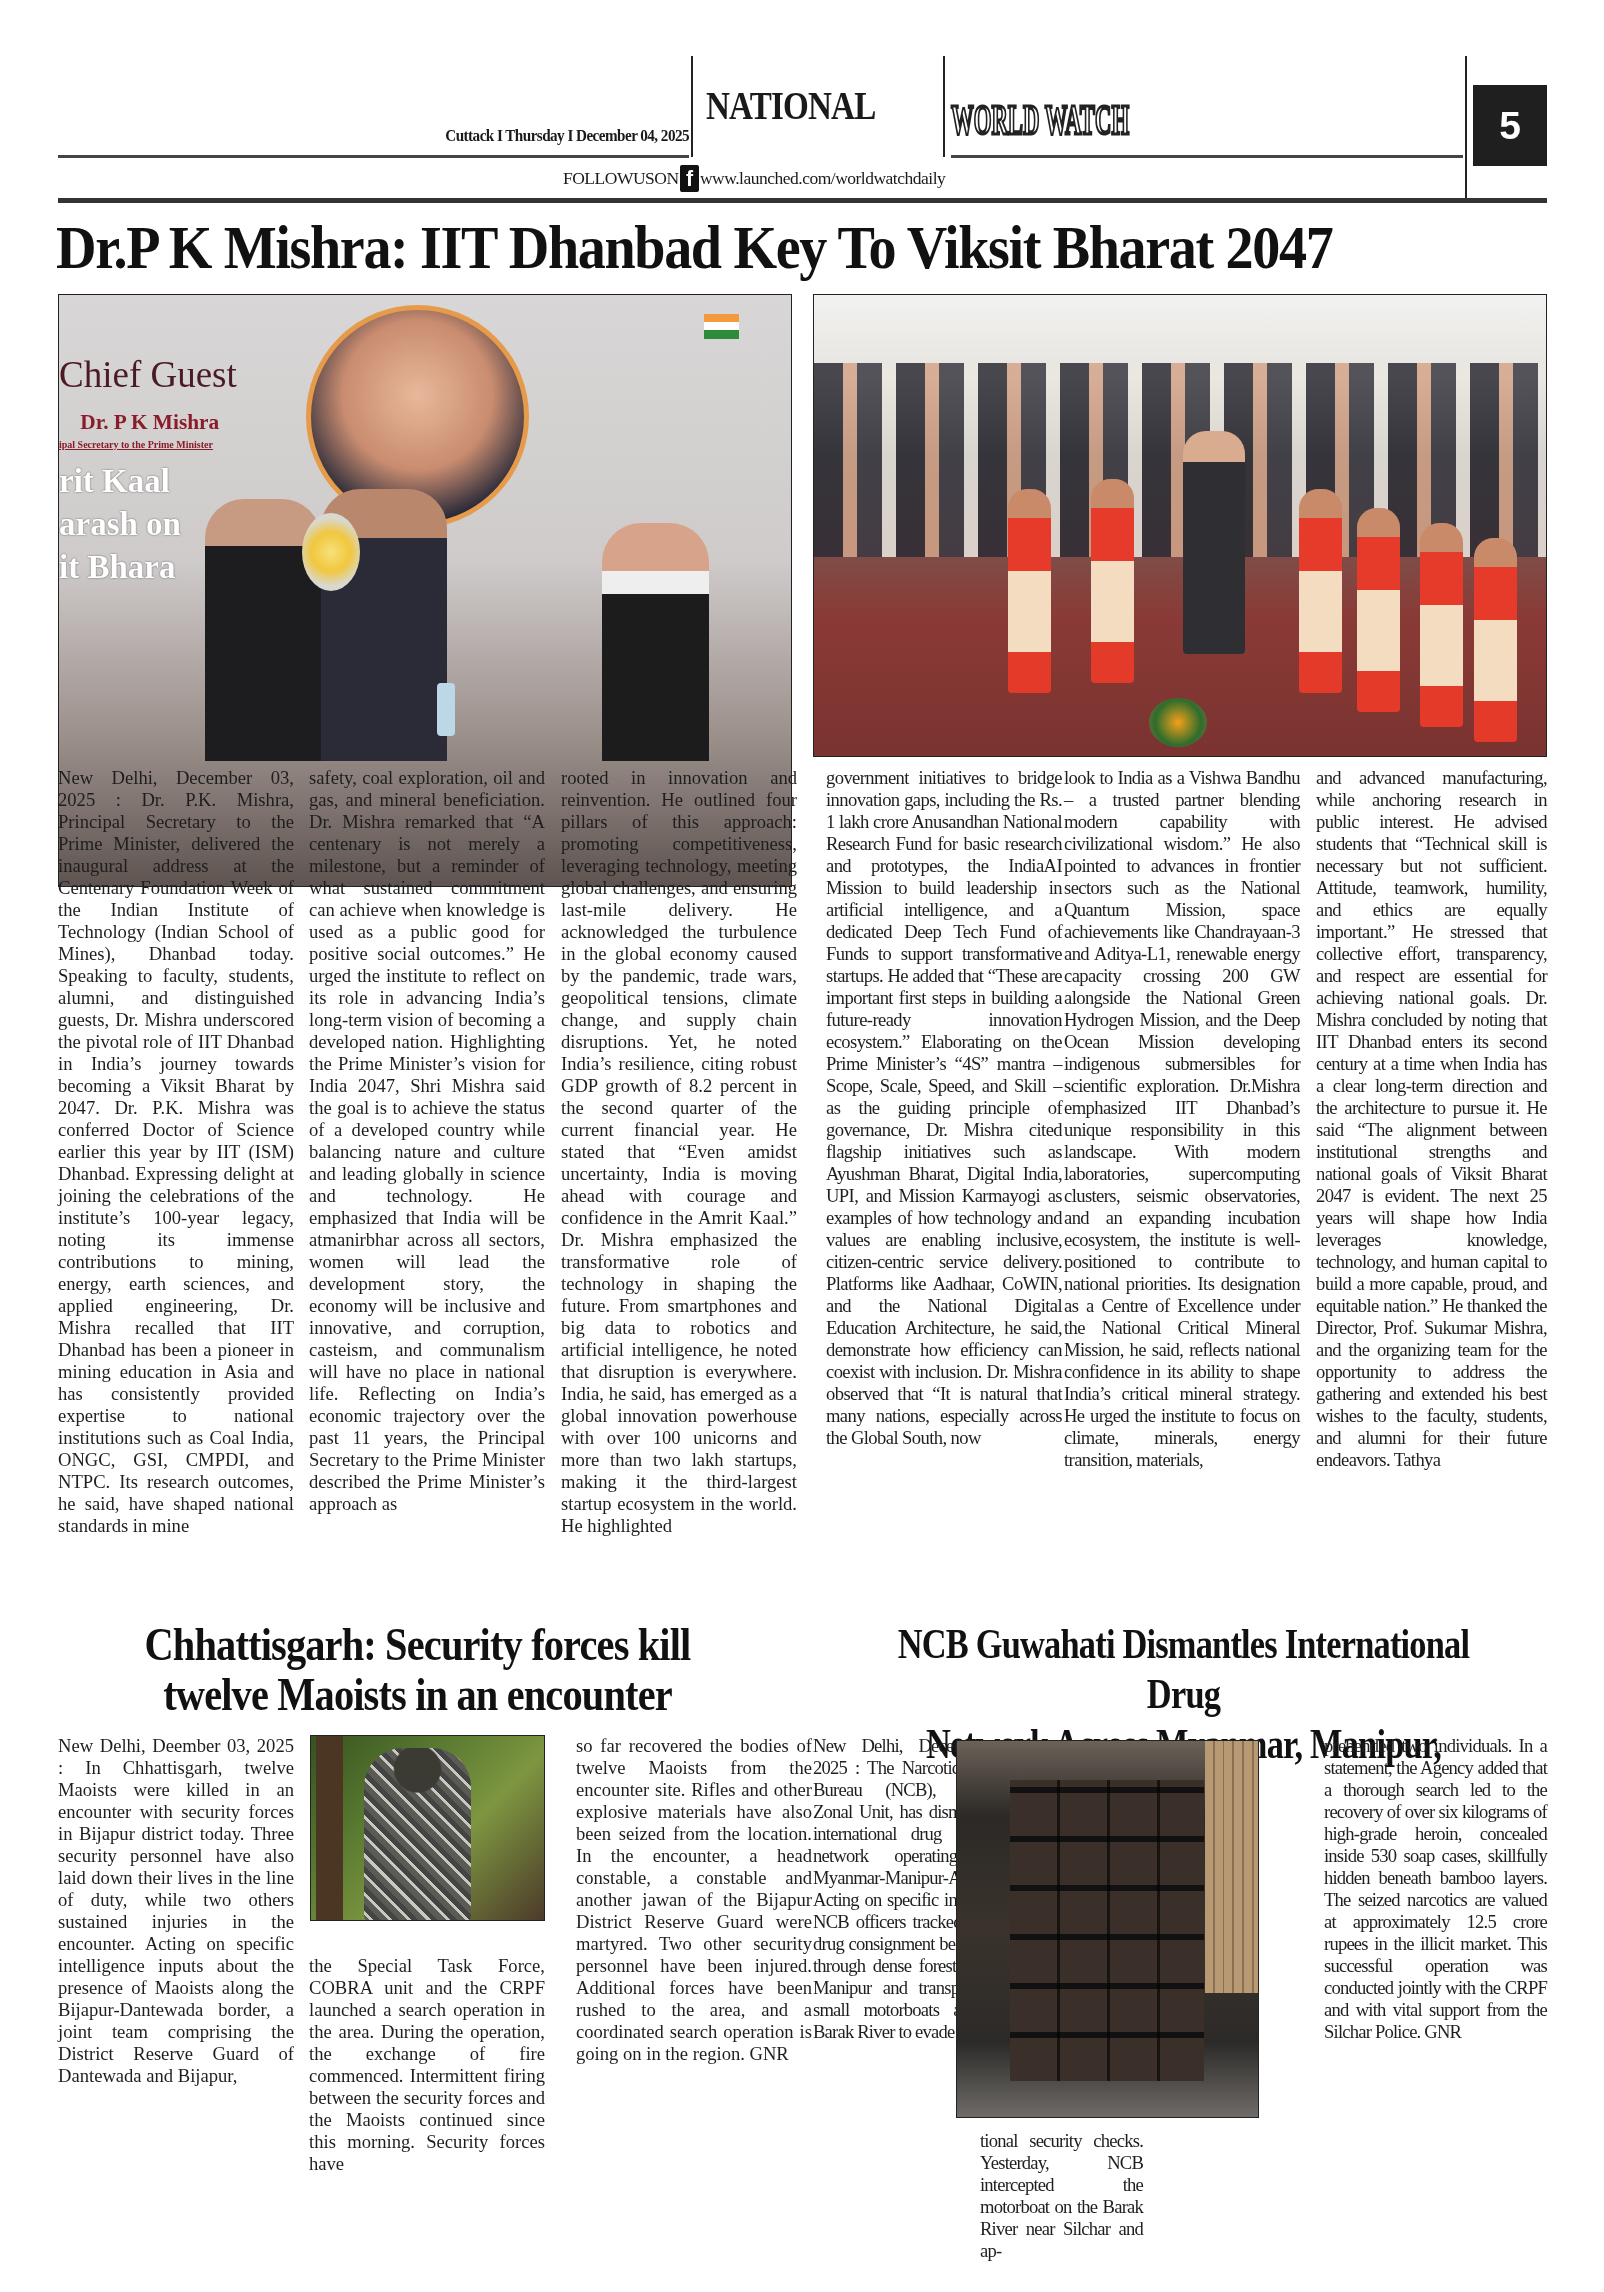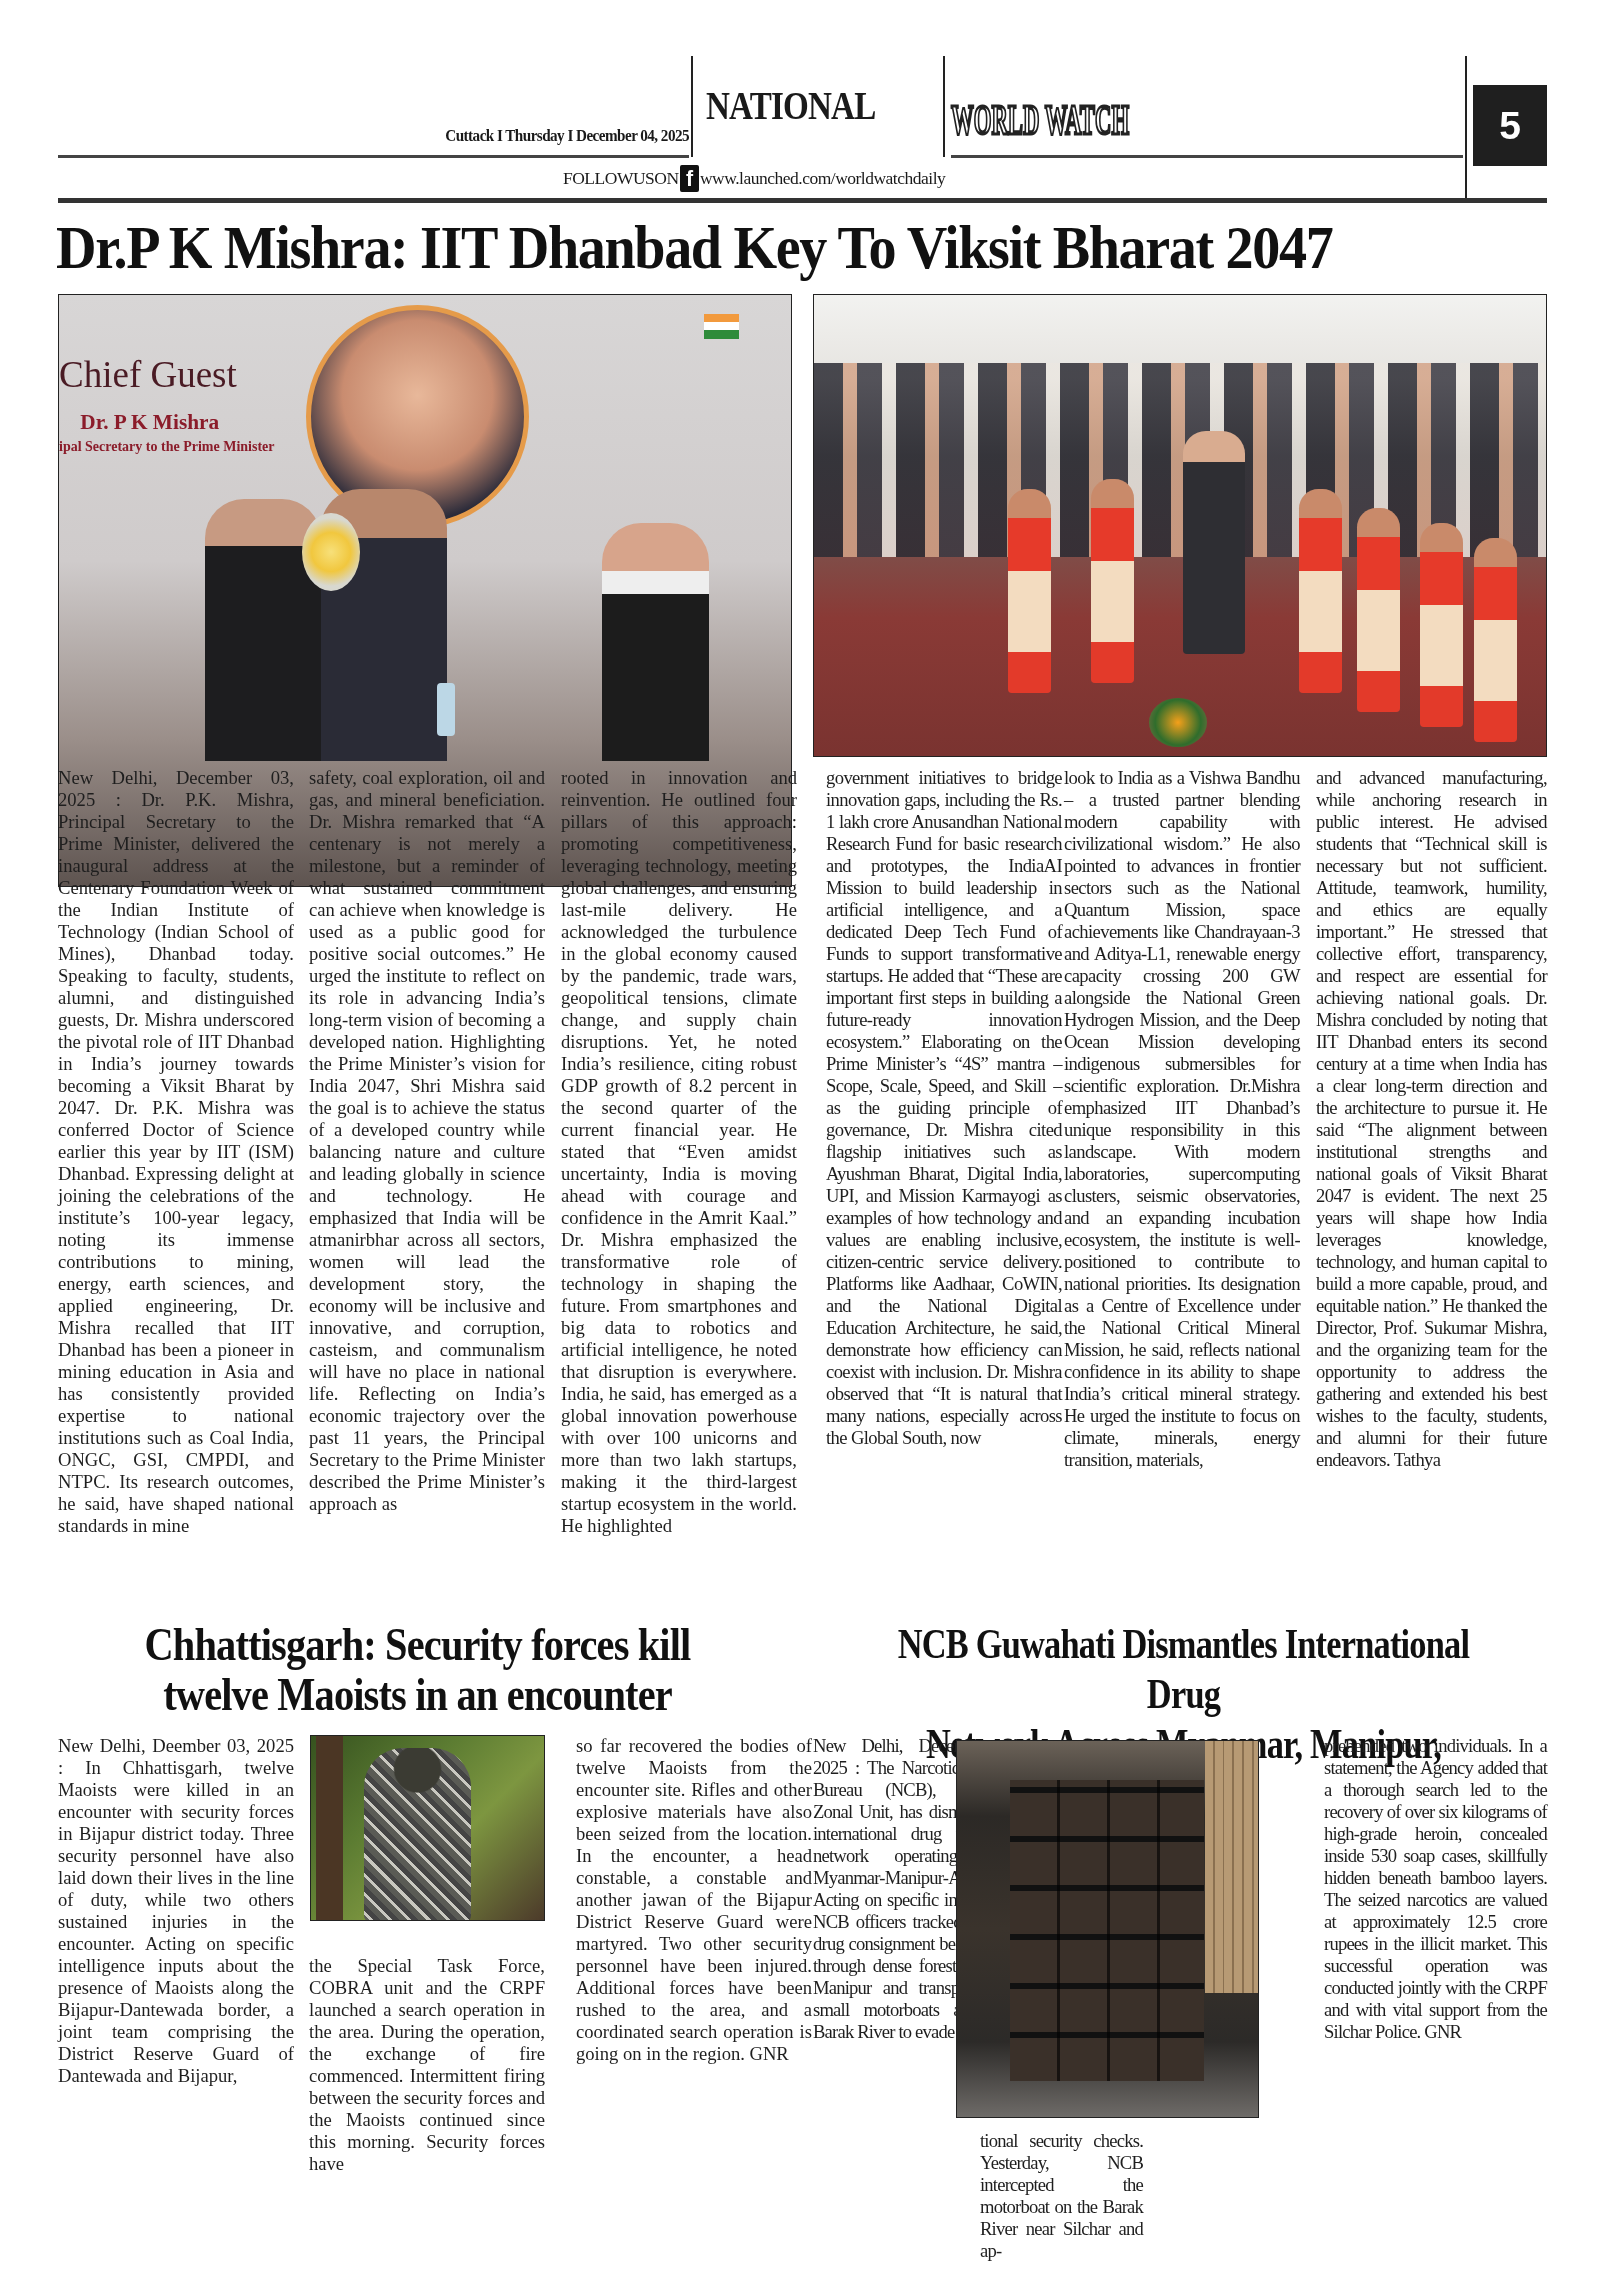--- a/index.html
+++ b/index.html
@@ -28,21 +28,21 @@
   
   .headline { position: absolute; left: 56px; top: 212px; width: 1494px; font-family: "Liberation Serif", serif;
     font-weight: bold; font-size: 62px; letter-spacing: -1.5px; white-space: nowrap; transform: scaleX(0.905); transform-origin: left; color: #111; }
 
   
   .photo { position: absolute; border: 1.9px solid #222; overflow: hidden; }
   .photo-left { left: 58px; top: 294px; width: 734px; height: 593px;
     background: linear-gradient(180deg, #d8d6d6 0%, #cfcbcb 45%, #9b8f8a 75%, #5e5450 100%); }
   .photo-left .chief { position: absolute; left: 0; top: 58px; font-size: 37px; color: #4a1b24; }
   .photo-left .name { position: absolute; left: 21.3px; top: 115px; font-size: 21.3px; font-weight: bold; color: #8b1c2a; }
-  .photo-left .role { position: absolute; left: 0; top: 144px; font-size: 14px; font-weight: bold; color: #8b1c2a; }
+  .photo-left .role { position: absolute; left: 0; top: 144px; font-size: 10px; font-weight: bold; color: #8b1c2a; text-decoration: underline; }
   .photo-left .amrit { position: absolute; left: 0; top: 165px; font-size: 33px; font-weight: bold; color: #fff;
     line-height: 43px; text-shadow: 0 0 1.9px #555; }
   .photo-left .portrait { position: absolute; left: 247px; top: 9.7px; width: 223px; height: 223px; border-radius: 50%;
     border: 5.8px solid #e59b4a; background: radial-gradient(circle at 50% 40%, #e8b89a 0%, #c98c70 45%, #2b2b3a 75%); }
   .photo-left .man1 { position: absolute; left: 146px; top: 204px; width: 116px; height: 262px;
     background: linear-gradient(180deg, #c79a82 0 18%, #1d1d1f 18% 100%); border-radius: 39px 39px 0 0; }
   .photo-left .man2 { position: absolute; left: 262px; top: 194px; width: 126px; height: 272px;
     background: linear-gradient(180deg, #b8876c 0 18%, #2a2b36 18% 100%); border-radius: 39px 39px 0 0; }
   .photo-left .man3 { position: absolute; left: 543px; top: 228px; width: 107px; height: 238px;
     background: linear-gradient(180deg, #d7a48b 0 20%, #eeeeee 20% 30%, #1c1c1c 30% 100%); border-radius: 39px 39px 0 0; }
@@ -127,20 +127,25 @@
 </header>
 
 <h1 class="headline">Dr.P K Mishra: IIT Dhanbad Key To Viksit Bharat 2047</h1>
 
 <div class="photo photo-left">
   <div class="portrait"></div>
   <div class="flag"></div>
   <div class="chief">Chief Guest</div>
   <div class="name">Dr. P K Mishra</div>
   <div class="role">ipal Secretary to the Prime Minister</div>
+  <div class="amrit">
+    <div>rit Kaal</div>
+    <div>arash on</div>
+    <div>it Bhara</div>
+  </div>
   <div class="man1"></div>
   <div class="man2"></div>
   <div class="bouquet"></div>
   <div class="bottle"></div>
   <div class="man3"></div>
 </div>
 
 <div class="photo photo-right">
   <div class="crowd"></div>
   <div class="suit"></div>

